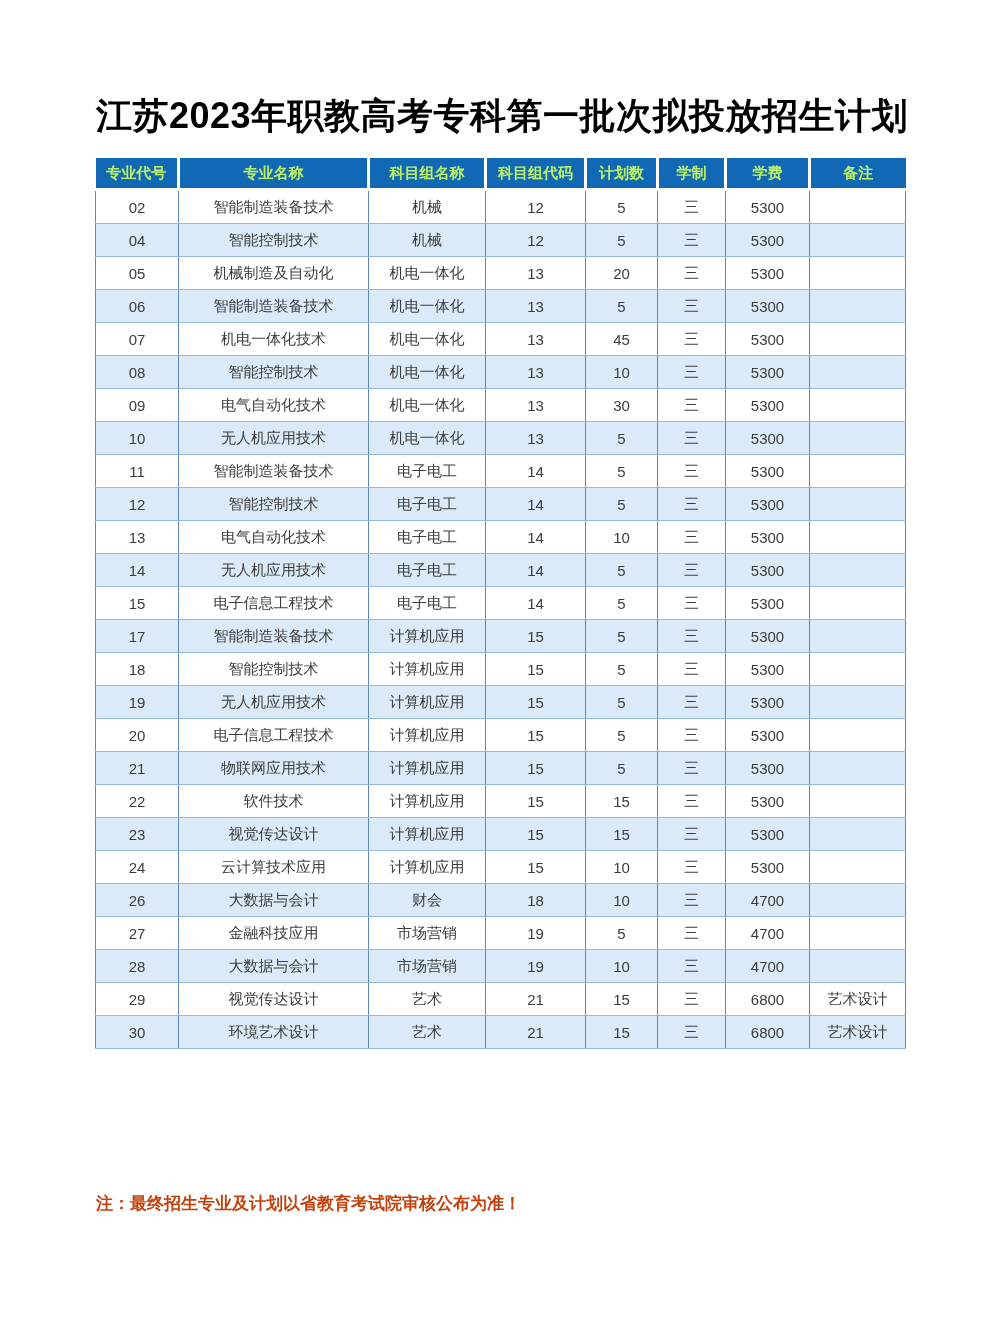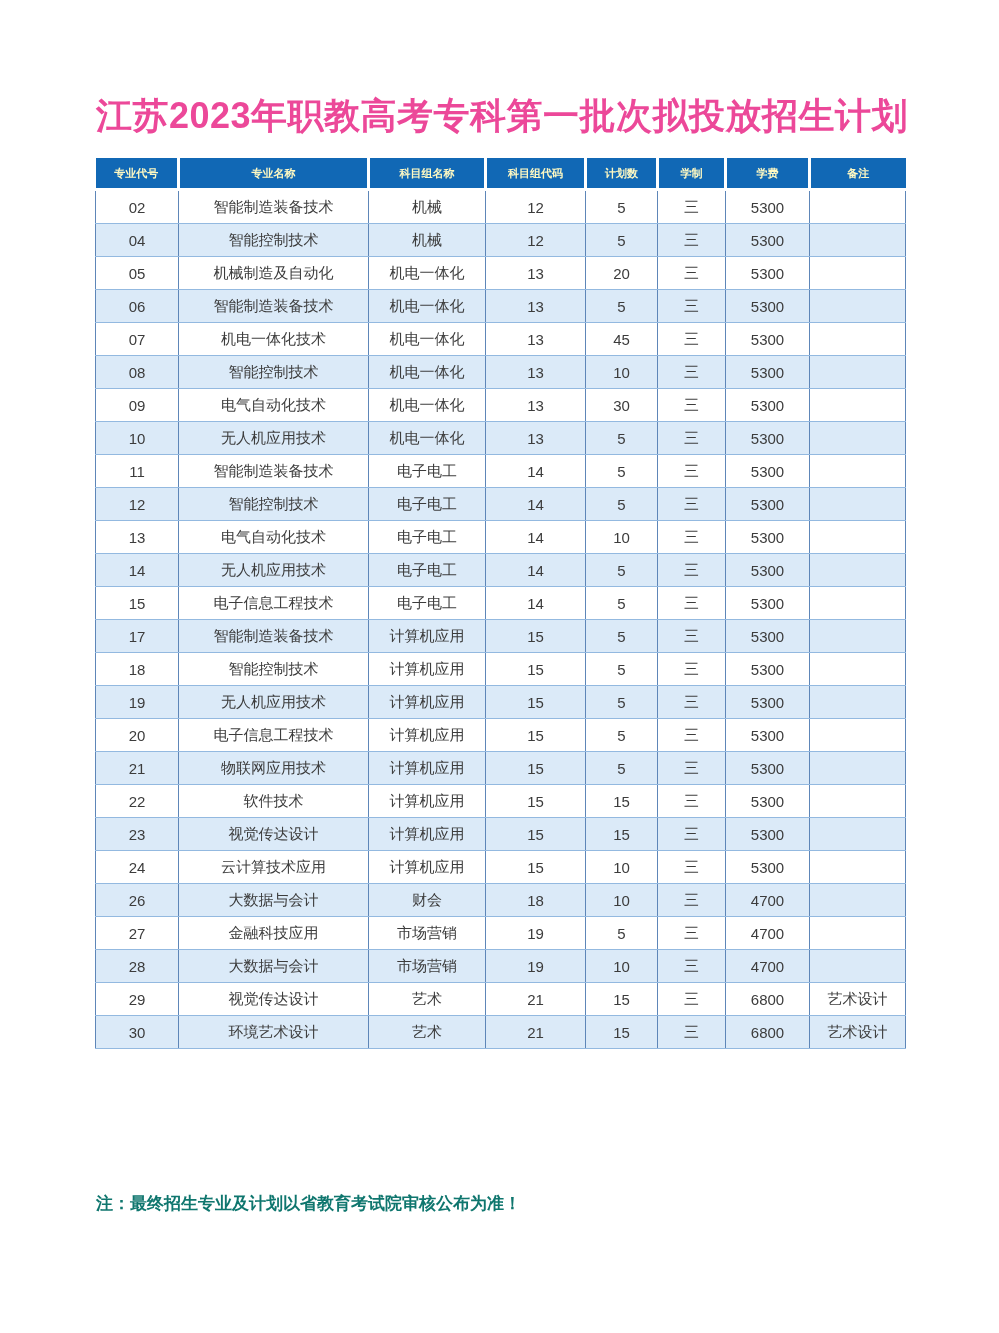--- a/index.html
+++ b/index.html
@@ -17,34 +17,34 @@
   }
   .title {
     position: absolute;
     left: 96px;
     top: 92px;
     margin: 0;
     font-size: 36px;
     font-weight: bold;
     letter-spacing: 0.5px;
     white-space: nowrap;
-    color: #ec4899;
+    color: #000000;
   }
   table.plan-table {
     position: absolute;
     left: 95px;
     top: 158px;
     width: 810px;
     border-collapse: collapse;
     table-layout: fixed;
   }
   table.plan-table th {
     background: #1168b5;
-    color: #fef9c3;
-    font-size: 11px;
+    color: #bef264;
+    font-size: 15px;
     font-weight: bold;
     height: 30px;
     text-align: center;
     vertical-align: middle;
     border-right: 3px solid #ffffff;
     border-bottom: 3px solid #ffffff;
     padding: 0;
   }
   table.plan-table th:last-child { border-right: none; }
   table.plan-table td {
@@ -63,21 +63,21 @@
     white-space: nowrap;
   }
   table.plan-table tbody tr:nth-child(even) td { background: #dbeaf8; }
   .note {
     position: absolute;
     left: 96px;
     top: 1192px;
     margin: 0;
     font-size: 17px;
     font-weight: bold;
-    color: #0f766e;
+    color: #c2410c;
     white-space: nowrap;
   }
 </style>
 </head>
 <body>
 
 <div class="page">
   <h1 class="title">江苏2023年职教高考专科第一批次拟投放招生计划</h1>
 
   <table class="plan-table">

